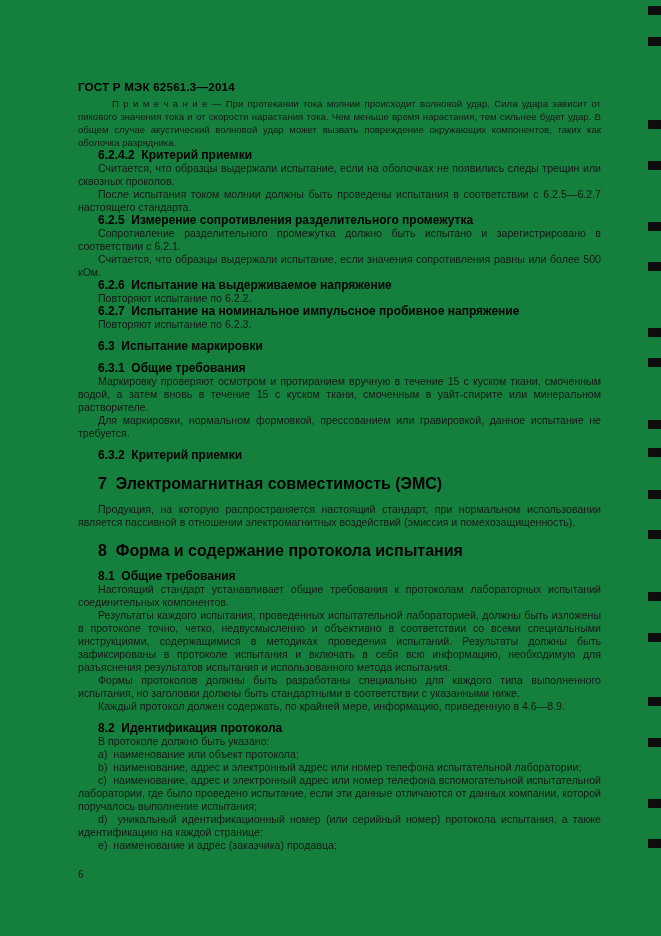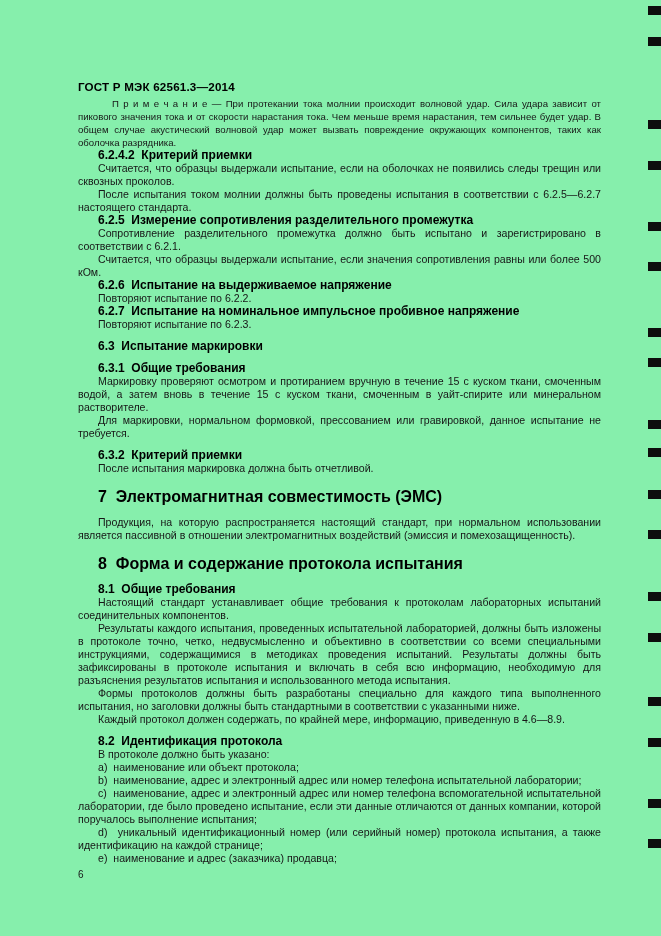--- a/index.html
+++ b/index.html
@@ -5,21 +5,21 @@
   html, body { margin: 0; padding: 0; }
   body {
     width: 661px; height: 936px;
     background: #ffffff;
     font-family: "Liberation Sans", sans-serif;
     color: #161616;
   }
   .page {
     position: relative;
     width: 661px; height: 936px;
-    background: #86efac;
+    background: #15803d;
     overflow: hidden;
   }
   .content {
     position: absolute;
     left: 78px; top: 80px;
     width: 523px;
   }
   .doc-header {
     font-size: 11.6px;
     font-weight: bold;
@@ -86,21 +86,20 @@
         <div class="blk para">Считается, что образцы выдержали испытание, если значения сопротивления равны или более 500 кОм.</div>
         <div class="blk subheading">6.2.6&nbsp;&nbsp;Испытание на выдерживаемое напряжение</div>
         <div class="blk para">Повторяют испытание по 6.2.2.</div>
         <div class="blk subheading">6.2.7&nbsp;&nbsp;Испытание на номинальное импульсное пробивное напряжение</div>
         <div class="blk para">Повторяют испытание по 6.2.3.</div>
         <div class="blk subheading spaced">6.3&nbsp;&nbsp;Испытание маркировки</div>
         <div class="blk subheading spaced">6.3.1&nbsp;&nbsp;Общие требования</div>
         <div class="blk para">Маркировку проверяют осмотром и протиранием вручную в течение 15 с куском ткани, смоченным водой, а затем вновь в течение 15 с куском ткани, смоченным в уайт-спирите или минеральном растворителе.</div>
         <div class="blk para">Для маркировки, нормальном формовкой, прессованием или гравировкой, данное испытание не требуется.</div>
         <div class="blk subheading spaced">6.3.2&nbsp;&nbsp;Критерий приемки</div>
-        <div class="blk para">После испытания маркировка должна быть отчетливой.</div>
         <div class="blk chapter">7&nbsp;&nbsp;Электромагнитная совместимость (ЭМС)</div>
         <div class="blk para">Продукция, на которую распространяется настоящий стандарт, при нормальном использовании является пассивной в отношении электромагнитных воздействий (эмиссия и помехозащищенность).</div>
         <div class="blk chapter">8&nbsp;&nbsp;Форма и содержание протокола испытания</div>
         <div class="blk subheading spaced">8.1&nbsp;&nbsp;Общие требования</div>
         <div class="blk para">Настоящий стандарт устанавливает общие требования к протоколам лабораторных испытаний соединительных компонентов.</div>
         <div class="blk para">Результаты каждого испытания, проведенных испытательной лабораторией, должны быть изложены в протоколе точно, четко, недвусмысленно и объективно в соответствии со всеми специальными инструкциями, содержащимися в методиках проведения испытаний. Результаты должны быть зафиксированы в протоколе испытания и включать в себя всю информацию, необходимую для разъяснения результатов испытания и использованного метода испытания.</div>
         <div class="blk para">Формы протоколов должны быть разработаны специально для каждого типа выполненного испытания, но заголовки должны быть стандартными в соответствии с указанными ниже.</div>
         <div class="blk para">Каждый протокол должен содержать, по крайней мере, информацию, приведенную в 4.6—8.9.</div>
         <div class="blk subheading spaced">8.2&nbsp;&nbsp;Идентификация протокола</div>
         <div class="blk para">В протоколе должно быть указано:</div>

